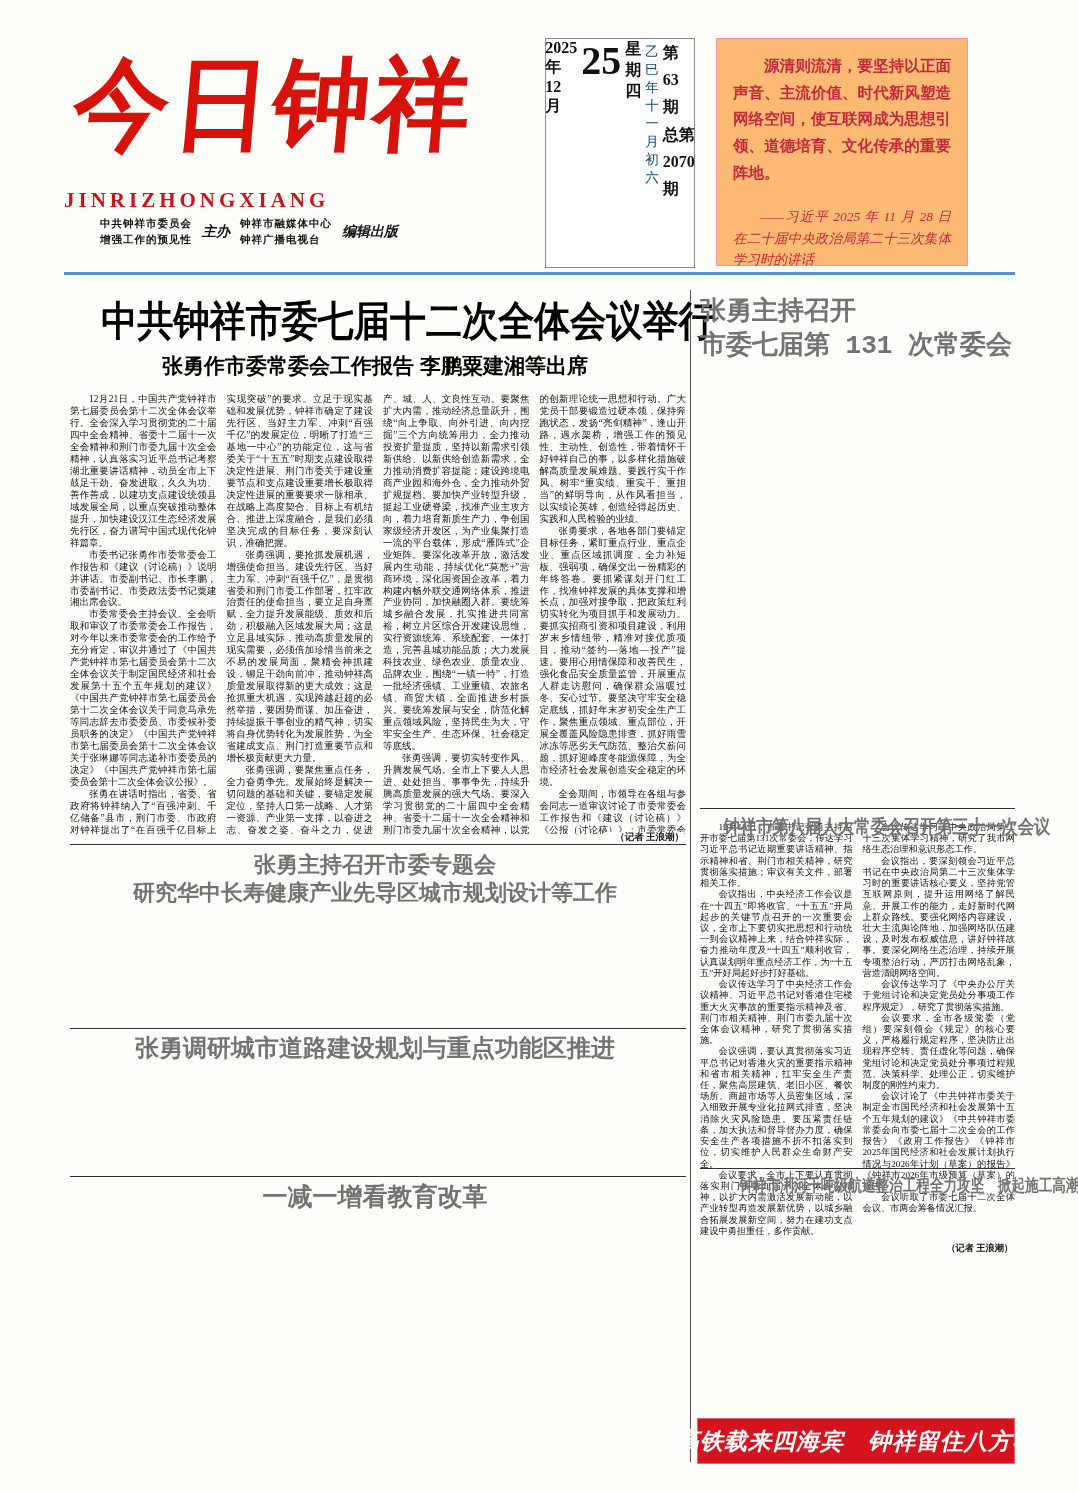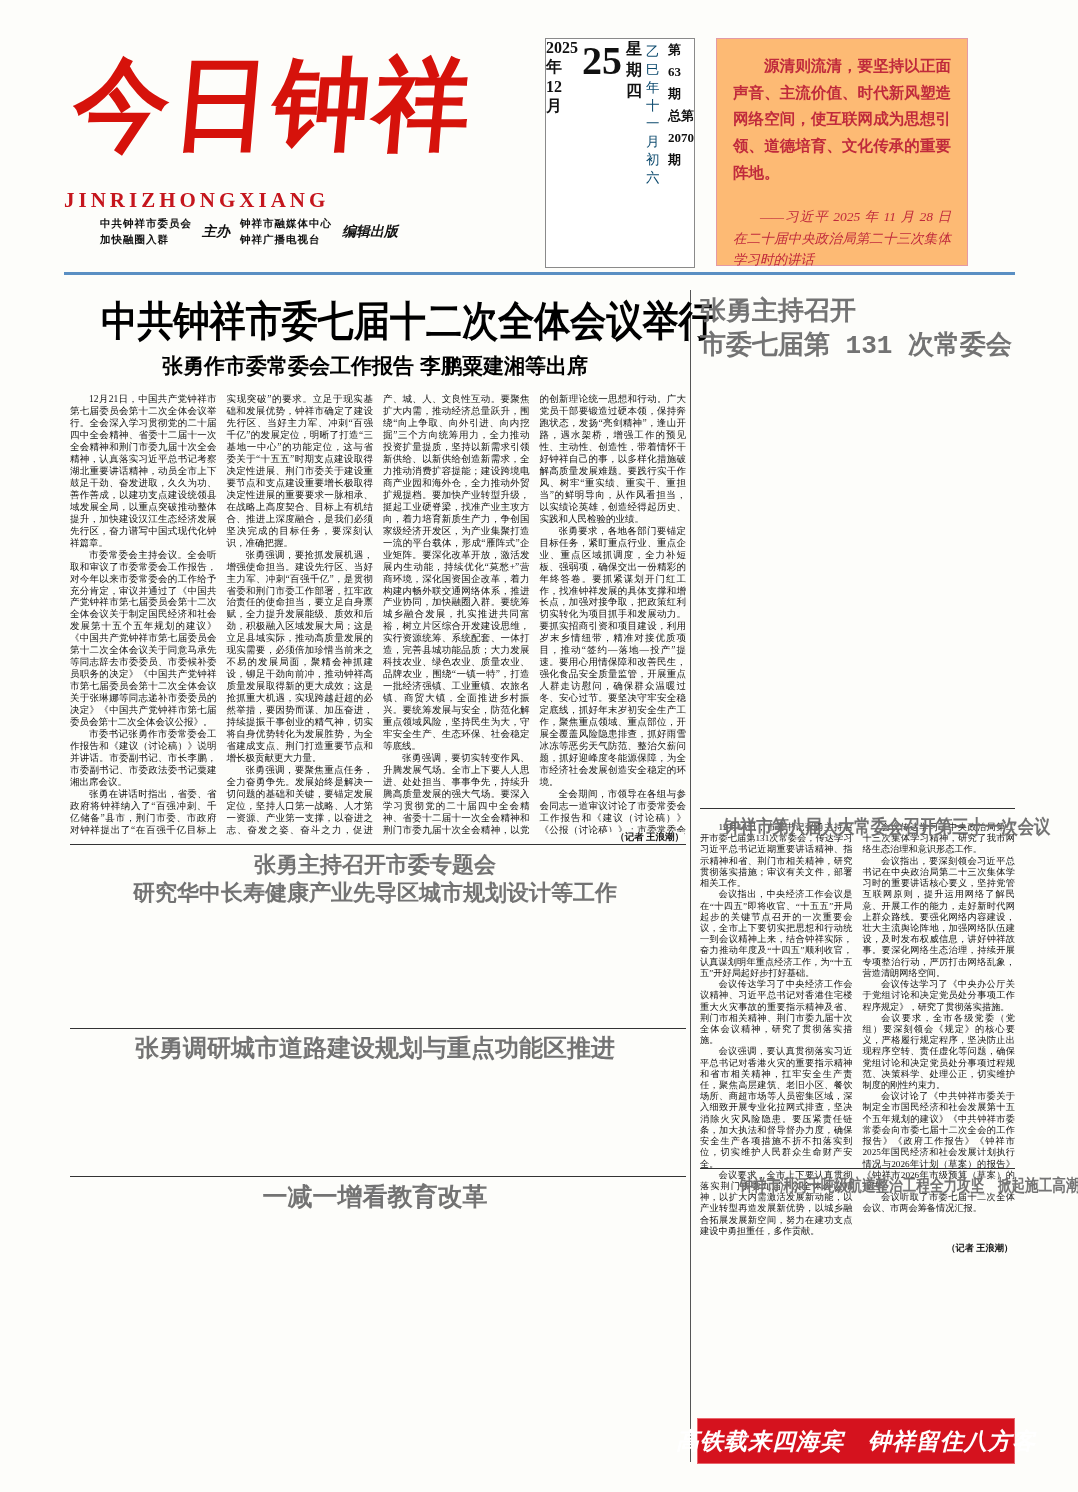--- a/index.html
+++ b/index.html
@@ -15,21 +15,21 @@
   .pubrow{left:100px;top:216px;width:440px;display:flex;align-items:center;gap:10px;font-size:10.5px;line-height:1.5;}
   .pubrow .stack{text-align:left;letter-spacing:1px;font-weight:bold;}
   .pubrow .role{font-size:14px;font-weight:bold;font-style:italic;}
   .contact{left:552px;top:214px;width:150px;font-size:9.5px;line-height:1.5;color:#222;}
   .datebox{left:545px;top:38px;width:148px;height:228px;border:1px solid #8a8a8a;background:#fff;
            display:flex;flex-direction:row;align-items:flex-start;justify-content:center;gap:4px;}
   .datebox .ym{font-size:16px;font-weight:bold;}
   .datebox .dd{font-size:40px;font-weight:bold;line-height:1.1;}
   .datebox .wd{font-size:16px;font-weight:bold;}
   .datebox .lunar{font-size:13.5px;color:#0c4a6e;margin:4px 0 10px;}
-  .datebox .iss{font-size:13px;font-weight:bold;line-height:1.7;}
+  .datebox .iss{font-size:16px;font-weight:bold;line-height:1.7;}
   .quotebox{left:716px;top:38px;width:252px;height:228px;border:1.5px solid #e39aa5;background:#fdba74;
             padding:14px 16px;box-sizing:border-box;color:#c02a3c;}
   .quotebox .q{font-family:"Liberation Sans",sans-serif;font-weight:bold;font-size:15.5px;line-height:1.72;
                text-indent:2em;text-align:justify;}
   .quotebox .attr{margin-top:20px;font-size:13.5px;font-style:italic;line-height:1.6;text-align:justify;text-indent:2em;}
   .bluerule{left:64px;top:272px;width:951px;height:3px;background:#5a8fc3;}
   
   .vrule{left:690px;top:290px;width:1px;height:1172px;background:#555;}
   .hrule{height:1px;background:#333;}
   
@@ -66,21 +66,21 @@
 <div class="page">
 
   <div class="abs masthead">
     <span class="zi">今日钟祥</span>
   </div>
   <div class="abs pinyin">JINRIZHONGXIANG</div>
 
   <div class="abs pubrow">
     <span class="stack">
       <span>中共钟祥市委员会</span><br>
-      <span>加快融圈入群</span>
+      <span>增强工作的预见性</span>
     </span>
     <span class="role">主办</span>
     <span class="stack">
       <span>钟祥市融媒体中心</span><br>
       <span>钟祥广播电视台</span>
     </span>
     <span class="role">编辑出版</span>
   </div>
   <div class="abs contact">
     <div>Email:jrzx139@sina.com</div>
@@ -104,22 +104,22 @@
     <div class="attr">——习近平 2025 年 11 月 28 日在二十届中央政治局第二十三次集体学习时的讲话</div>
   </div>
 
   <div class="abs bluerule"></div>
   <div class="abs vrule"></div>
 
   <div class="abs main-title">中共钟祥市委七届十二次全体会议举行</div>
   <div class="abs main-sub">张勇作市委常委会工作报告  李鹏粟建湘等出席</div>
   <div class="abs cols main-body">
     <p>12月21日，中国共产党钟祥市第七届委员会第十二次全体会议举行。全会深入学习贯彻党的二十届四中全会精神、省委十二届十一次全会精神和荆门市委九届十次全会精神，认真落实习近平总书记考察湖北重要讲话精神，动员全市上下鼓足干劲、奋发进取，久久为功、善作善成，以建功支点建设统领县域发展全局，以重点突破推动整体提升，加快建设汉江生态经济发展先行区，奋力谱写中国式现代化钟祥篇章。</p>
+      <p>市委书记张勇作市委常委会工作报告和《建议（讨论稿）》说明并讲话。市委副书记、市长李鹏，市委副书记、市委政法委书记粟建湘出席会议。</p>
       <p>市委常委会主持会议。全会听取和审议了市委常委会工作报告，对今年以来市委常委会的工作给予充分肯定，审议并通过了《中国共产党钟祥市第七届委员会第十二次全体会议关于制定国民经济和社会发展第十五个五年规划的建议》《中国共产党钟祥市第七届委员会第十二次全体会议关于同意马承先等同志辞去市委委员、市委候补委员职务的决定》《中国共产党钟祥市第七届委员会第十二次全体会议关于张琳娜等同志递补市委委员的决定》《中国共产党钟祥市第七届委员会第十二次全体会议公报》。</p>
-      <p>市委书记张勇作市委常委会工作报告和《建议（讨论稿）》说明并讲话。市委副书记、市长李鹏，市委副书记、市委政法委书记粟建湘出席会议。</p>
       <p>张勇在讲话时指出，省委、省政府将钟祥纳入了“百强冲刺、千亿储备”县市，荆门市委、市政府对钟祥提出了“在百强千亿目标上实现突破”的要求。立足于现实基础和发展优势，钟祥市确定了建设先行区、当好主力军、冲刺“百强千亿”的发展定位，明晰了打造“三基地一中心”的功能定位，这与省委关于“十五五”时期支点建设取得决定性进展、荆门市委关于建设重要节点和支点建设重要增长极取得决定性进展的重要要求一脉相承、在战略上高度契合、目标上有机结合、推进上深度融合，是我们必须坚决完成的目标任务，要深刻认识，准确把握。</p>
       <p>张勇强调，要抢抓发展机遇，增强使命担当。建设先行区、当好主力军、冲刺“百强千亿”，是贯彻省委和荆门市委工作部署，扛牢政治责任的使命担当，要立足自身禀赋，全力提升发展能级、质效和后劲，积极融入区域发展大局；这是立足县域实际，推动高质量发展的现实需要，必须倍加珍惜当前来之不易的发展局面，聚精会神抓建设，铆足干劲向前冲，推动钟祥高质量发展取得新的更大成效；这是抢抓重大机遇，实现跨越赶超的必然举措，要因势而谋、加压奋进，持续提振干事创业的精气神，切实将自身优势转化为发展胜势，为全省建成支点、荆门打造重要节点和增长极贡献更大力量。</p>
       <p>张勇强调，要聚焦重点任务，全力奋勇争先。发展始终是解决一切问题的基础和关键，要锚定发展定位，坚持人口第一战略、人才第一资源、产业第一支撑，以奋进之志、奋发之姿、奋斗之力，促进产、城、人、文良性互动。要聚焦扩大内需，推动经济总量跃升，围绕“向上争取、向外引进、向内挖掘”三个方向统筹用力，全力推动投资扩量提质，坚持以新需求引领新供给、以新供给创造新需求，全力推动消费扩容提能；建设跨境电商产业园和海外仓，全力推动外贸扩规提档。要加快产业转型升级，挺起工业硬脊梁，找准产业主攻方向，着力培育新质生产力，争创国家级经济开发区，为产业集聚打造一流的平台载体，形成“雁阵式”企业矩阵。要深化改革开放，激活发展内生动能，持续优化“莫愁+”营商环境，深化国资国企改革，着力构建内畅外联交通网络体系，推进产业协同，加快融圈入群。要统筹城乡融合发展，扎实推进共同富裕，树立片区综合开发建设思维，实行资源统筹、系统配套、一体打造，完善县城功能品质；大力发展科技农业、绿色农业、质量农业、品牌农业，围绕“一镇一特”，打造一批经济强镇、工业重镇、农旅名镇、商贸大镇，全面推进乡村振兴。要统筹发展与安全，防范化解重点领域风险，坚持民生为大，守牢安全生产、生态环保、社会稳定等底线。</p>
       <p>张勇强调，要切实转变作风、升腾发展气场。全市上下要人人思进、处处担当、事事争先，持续升腾高质量发展的强大气场。要深入学习贯彻党的二十届四中全会精神、省委十二届十一次全会精神和荆门市委九届十次全会精神，以党的创新理论统一思想和行动。广大党员干部要锻造过硬本领，保持奔跑状态，发扬“亮剑精神”，逢山开路，遇水架桥，增强工作的预见性、主动性、创造性，带着情怀干好钟祥自己的事，以多样化措施破解高质量发展难题。要践行实干作风、树牢“重实绩、重实干、重担当”的鲜明导向，从作风看担当，以实绩论英雄，创造经得起历史、实践和人民检验的业绩。</p>
       <p>张勇要求，各地各部门要锚定目标任务，紧盯重点行业、重点企业、重点区域抓调度，全力补短板、强弱项，确保交出一份精彩的年终答卷。要抓紧谋划开门红工作，找准钟祥发展的具体支撑和增长点，加强对接争取，把政策红利切实转化为项目抓手和发展动力。要抓实招商引资和项目建设，利用岁末乡情纽带，精准对接优质项目，推动“签约—落地—投产”提速。要用心用情保障和改善民生，强化食品安全质量监管，开展重点人群走访慰问，确保群众温暖过冬、安心过节。要坚决守牢安全稳定底线，抓好年末岁初安全生产工作，聚焦重点领域、重点部位，开展全覆盖风险隐患排查，抓好雨雪冰冻等恶劣天气防范、整治欠薪问题，抓好迎峰度冬能源保障，为全市经济社会发展创造安全稳定的环境。</p>
       <p>全会期间，市领导在各组与参会同志一道审议讨论了市委常委会工作报告和《建议（讨论稿）》《公报（讨论稿）》；市委常委会召开会议，专题研究各组讨论时所提的意见建议并充分吸纳。</p>
       <span class="byline">（记者 王浪潮）</span>
   </div>
 
   <div class="abs serif-title st-title">

